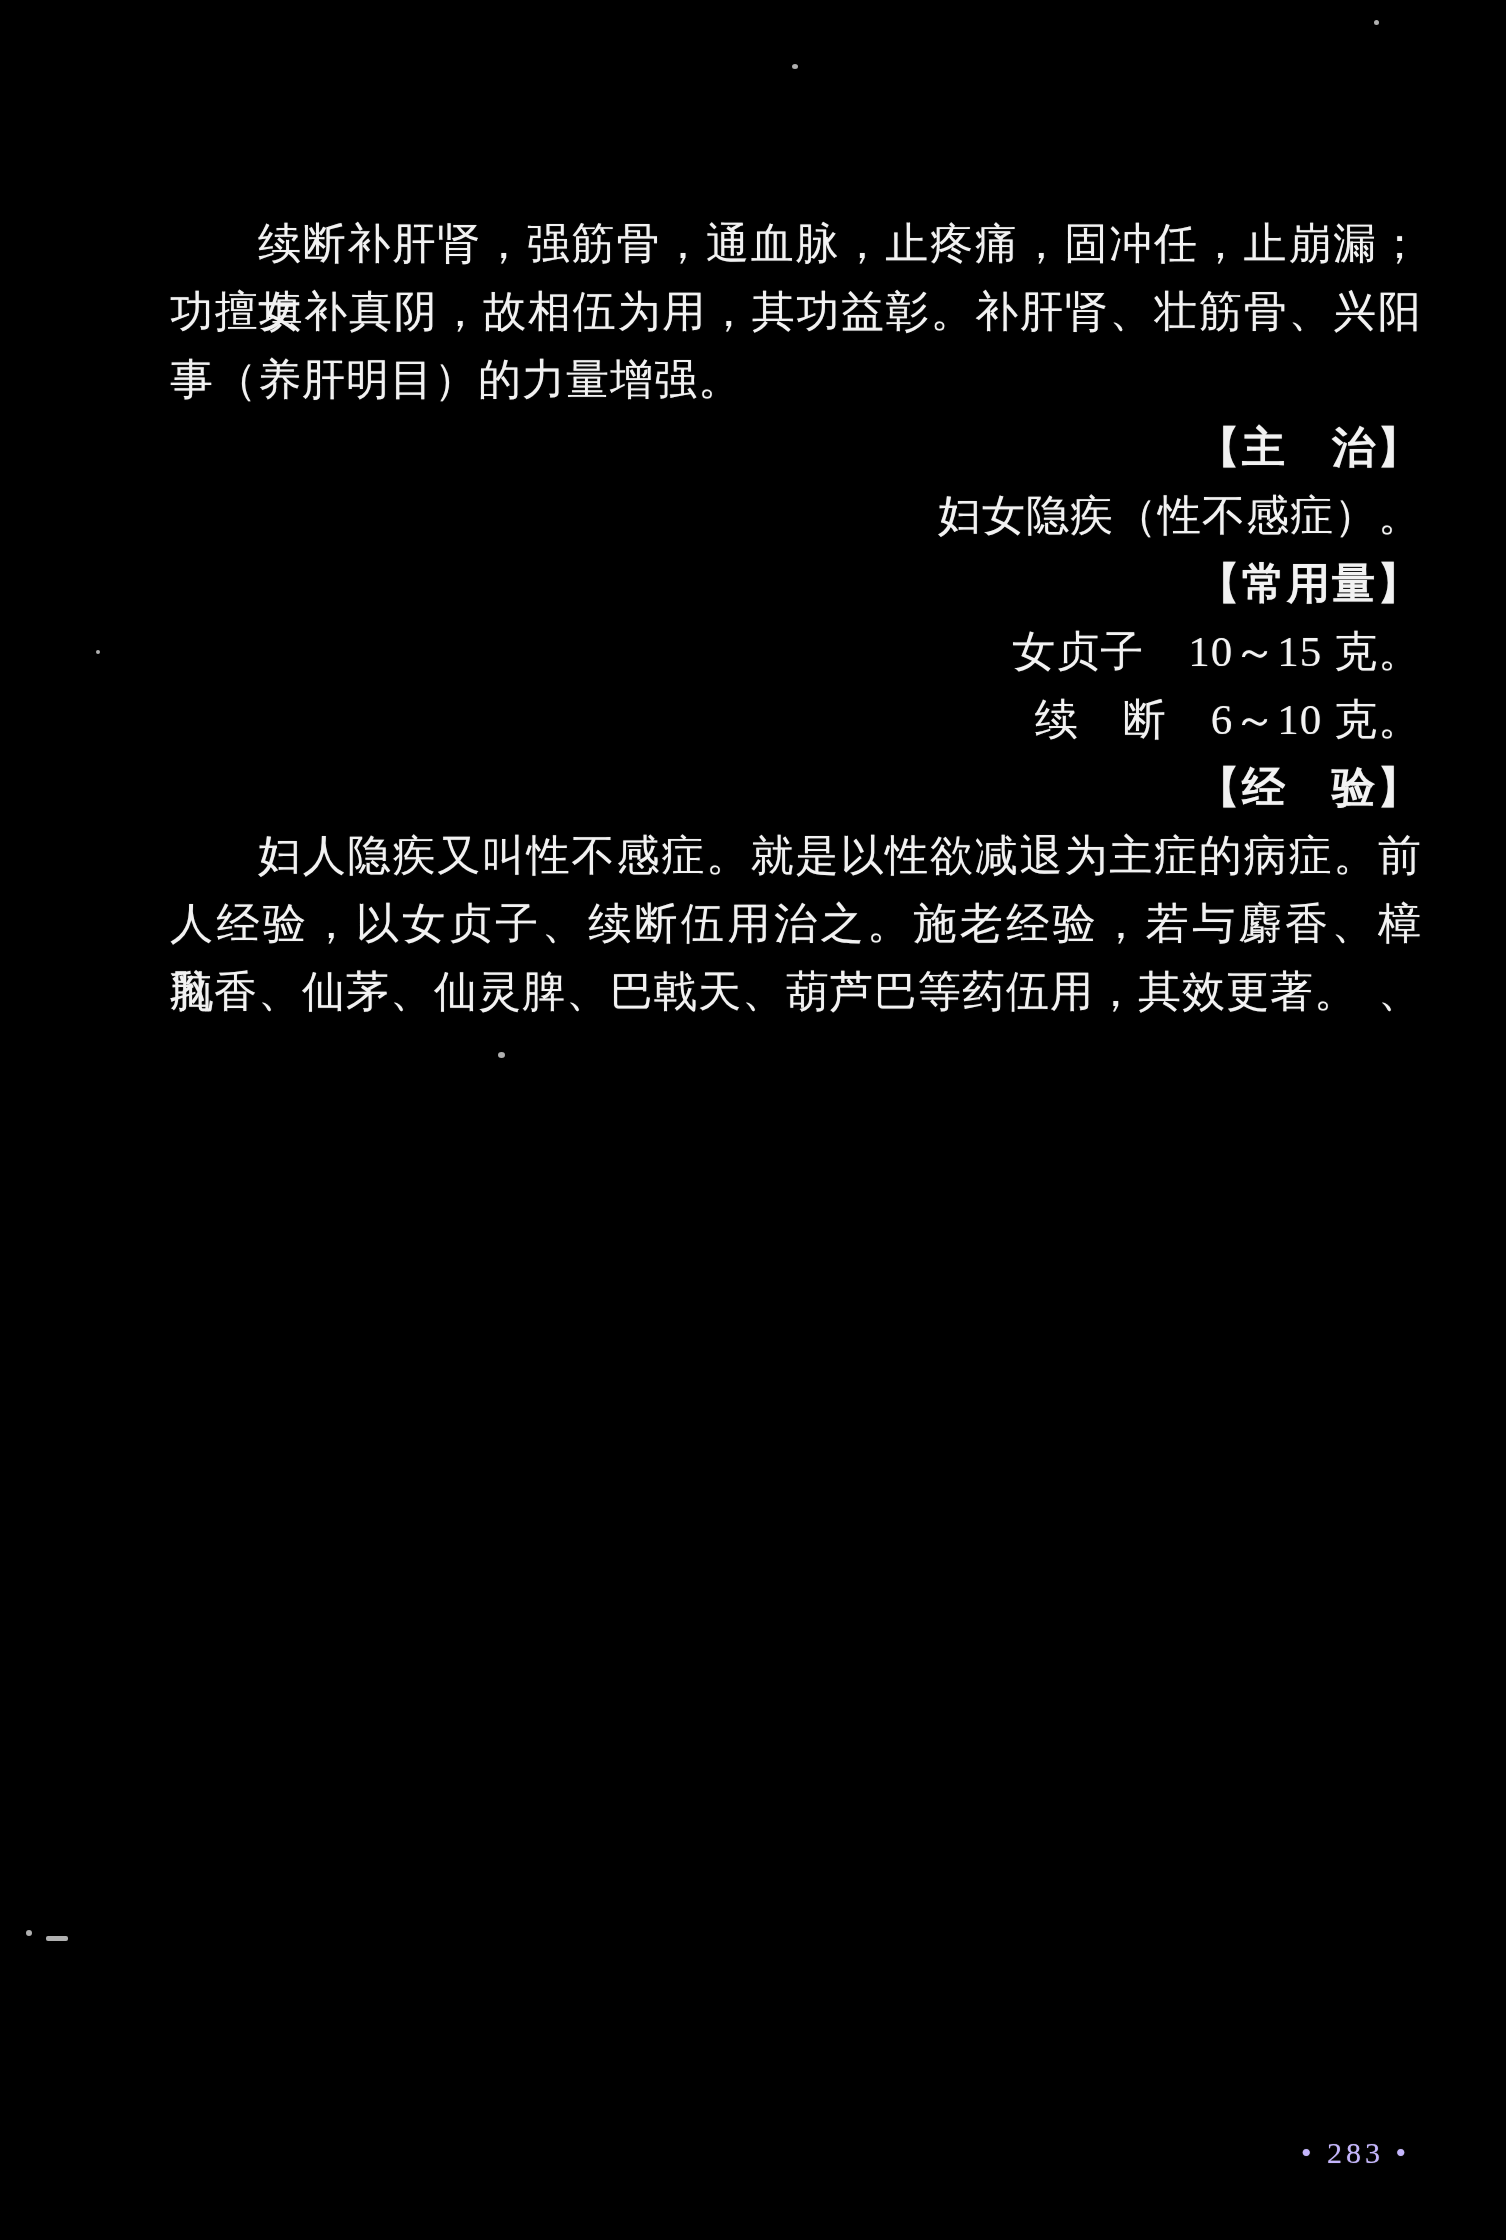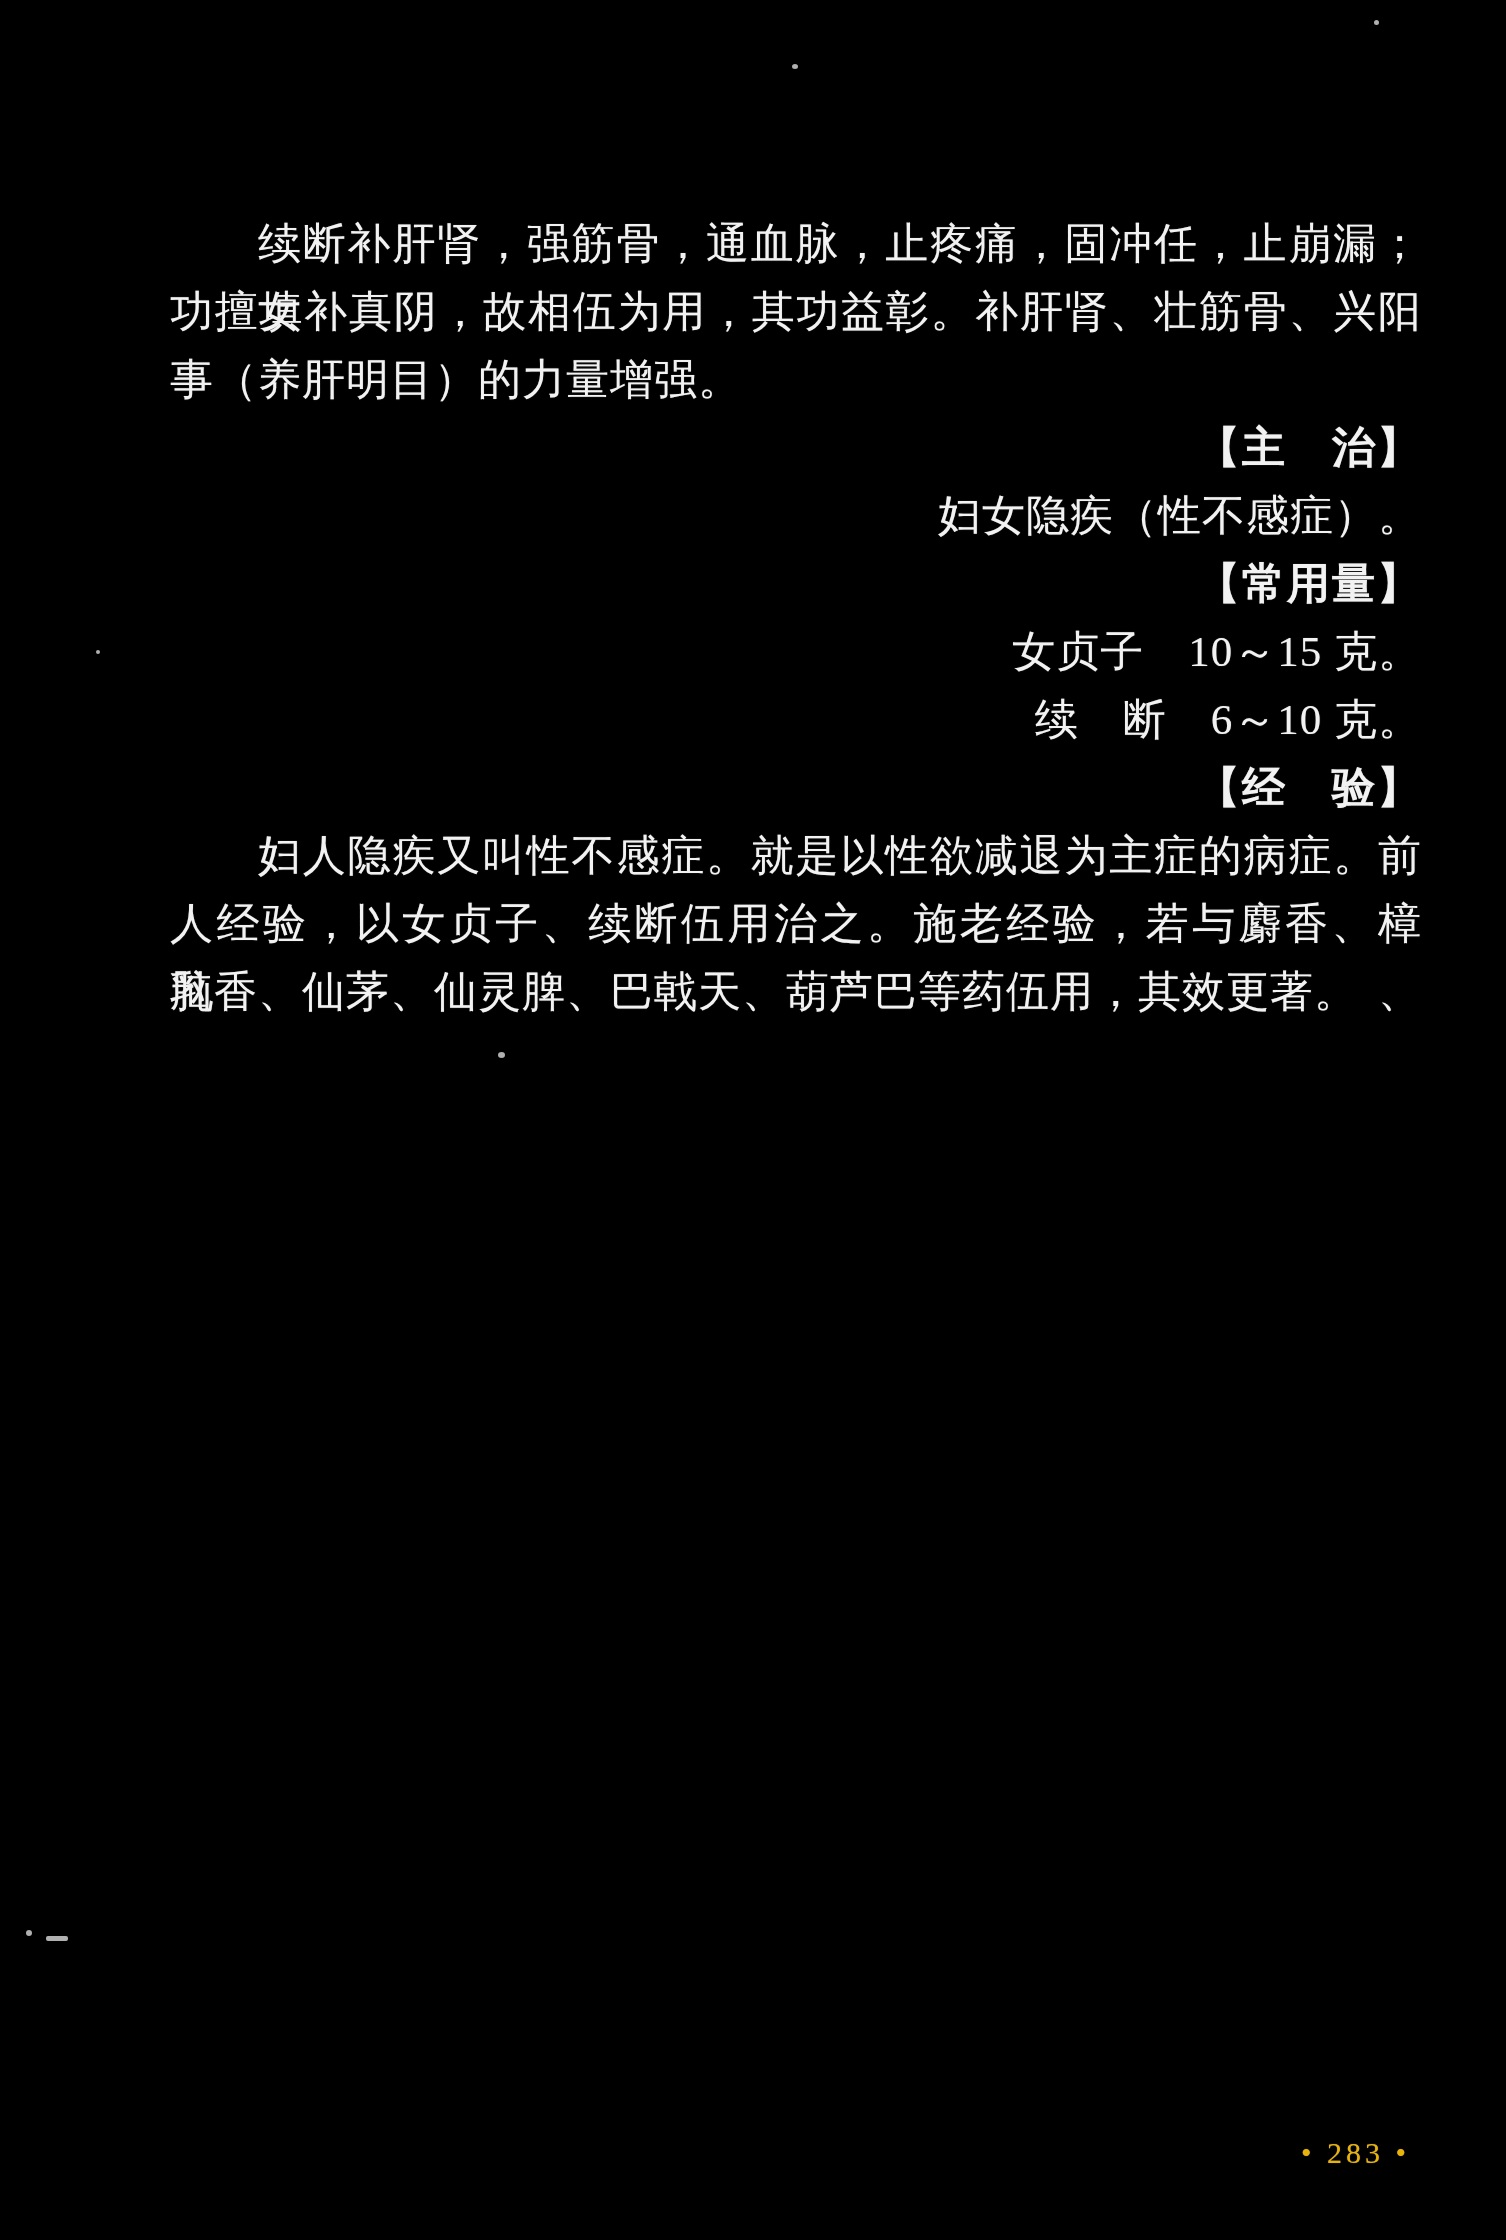--- a/index.html
+++ b/index.html
@@ -41,21 +41,21 @@
     text-justify: inter-character;
   }
   .line.heading {
     font-weight: 700;
     letter-spacing: 2px;
   }
   .page-number {
     position: absolute;
     top: 2136px;
     right: 96px;
-    color: #eab308;
+    color: #c4b5fd;
     font-size: 30px;
     letter-spacing: 4px;
     text-shadow: 0 0 1px rgba(255,255,255,0.4);
   }
   .speck {
     position: absolute;
     background: #cfcfcf;
     border-radius: 50%;
     opacity: 0.85;
   }

